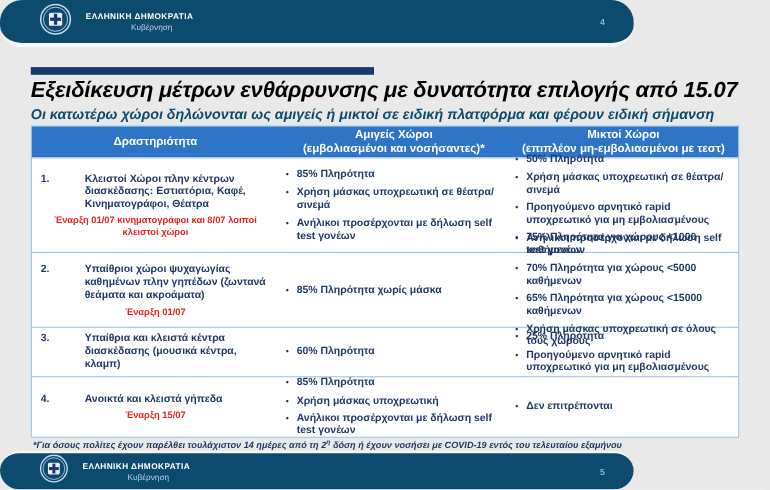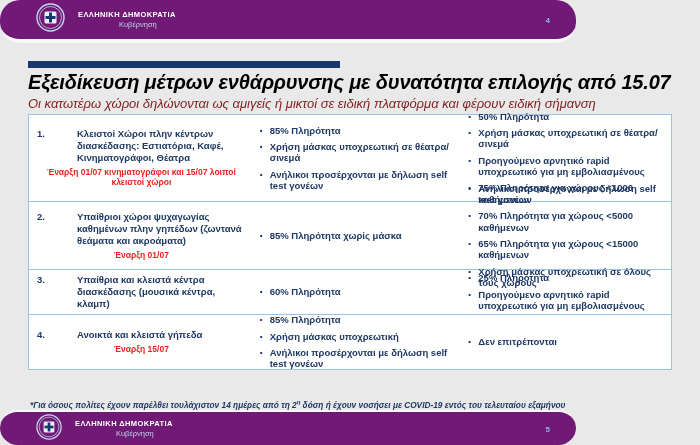--- a/index.html
+++ b/index.html
@@ -1,36 +1,36 @@
 <!DOCTYPE html>
 <html><head>
 <meta charset="utf-8">
 <style>
   * { margin:0; padding:0; box-sizing:border-box; }
   html,body { width:700px; height:445px; }
   body { font-family:"Liberation Sans", sans-serif; background:#DDDDDD; }
   .slide { position:relative; width:700px; height:445px; background:#E9E9E9; overflow:hidden; }
 
   
-  .navbar { position:absolute; left:0; width:576px; background:#701a75; display:flex; align-items:center;border-radius:20px; }
+  .navbar { position:absolute; left:0; width:576px; background:#0c4a6e; display:flex; align-items:center;border-radius:20px; }
   .navbar.top { top:0; height:43px; border-bottom:4px solid #F7F7F7; }
   .navbar.bottom { bottom:0; height:35px; border-top:2px solid #F7F7F7; }
   .logo { margin-left:36px; flex:none; }
   .navbar.bottom .logo { margin-left:36px; }
   .org-block { margin-left:13px; line-height:1.25; }
   .org-name { color:#FFFFFF; font-size:7.5px; font-weight:bold; letter-spacing:.4px; }
   .org-sub  { color:#BCD0EC; font-size:7.5px;padding-left:41px; }
   .page-num { position:absolute; right:26px; color:#8FB4E3; font-size:8px; font-weight:bold; }
   .navbar.top .page-num { top:16px; }
   .navbar.bottom .page-num { top:13px; }
 
   
   .accent-bar { position:absolute; left:28px; top:61px; width:312px; height:7px; background:#17376E; }
   .title { position:absolute; left:28px; top:71px; width:650px; font-size:20px; font-weight:bold; font-style:italic; color:#000000; letter-spacing:-0.2px; }
-  .subtitle { position:absolute; left:28px; top:96px; width:660px; font-size:13px; font-weight:normal; font-style:italic; color:#7f1d1d; }
+  .subtitle { position:absolute; left:28px; top:96px; width:660px; font-size:13px; font-weight:bold; font-style:italic; color:#0c4a6e; }
 
   
   .tbl { position:absolute; left:28px; top:114px; width:644px; background:#FFFFFF; border:1px solid #9CC2E5; }
   .thead { display:flex; background:#2E75C8; color:#FFFFFF; }
   .th { display:flex; flex-direction:column; justify-content:center; text-align:center; height:28px; font-size:10.5px; font-weight:bold; line-height:1.2; }
   .tr { display:flex; border-top:1px solid #9CC2E5; }
   .tr:first-of-type { border-top:none; }
   .c1 { width:35%; }
   .c2 { width:32.5%; }
   .c3 { width:32.5%; }
@@ -71,28 +71,41 @@
       <div class="org-sub">Κυβέρνηση</div>
     </span>
     <span class="page-num">4</span>
   </div>
 
   <div class="accent-bar"></div>
   <div class="title">Εξειδίκευση μέτρων ενθάρρυνσης με δυνατότητα επιλογής από 15.07</div>
   <div class="subtitle">Οι κατωτέρω χώροι δηλώνονται ως αμιγείς ή μικτοί σε ειδική πλατφόρμα και φέρουν ειδική σήμανση</div>
 
   <div class="tbl">
+    <div class="thead">
+      <div class="th c1">
+        <div>Δραστηριότητα</div>
+      </div>
+      <div class="th c2">
+        <div>Αμιγείς Χώροι</div>
+        <div>(εμβολιασμένοι και νοσήσαντες)*</div>
+      </div>
+      <div class="th c3">
+        <div>Μικτοί Χώροι</div>
+        <div>(επιπλέον μη-εμβολιασμένοι με τεστ)</div>
+      </div>
+    </div>
 
     <div class="tr r1">
       <div class="td activity c1">
         <div class="act-line">
           <span class="act-num">1.</span>
           <span class="act-text">Κλειστοί Χώροι πλην κέντρων διασκέδασης: Εστιατόρια, Καφέ, Κινηματογράφοι, Θέατρα</span>
         </div>
-        <div class="note">Έναρξη 01/07 κινηματογράφοι και 15/07 λοιποί κλειστοί χώροι</div>
+        <div class="note">Έναρξη 01/07 κινηματογράφοι και 8/07 λοιποί κλειστοί χώροι</div>
       </div>
       <div class="td c2">
         <div class="bullet">
             <span class="dot">•</span>
             <span class="btxt">85% Πληρότητα</span>
           </div>
         <div class="bullet">
             <span class="dot">•</span>
             <span class="btxt">Χρήση μάσκας υποχρεωτική σε θέατρα/σινεμά</span>
           </div>

